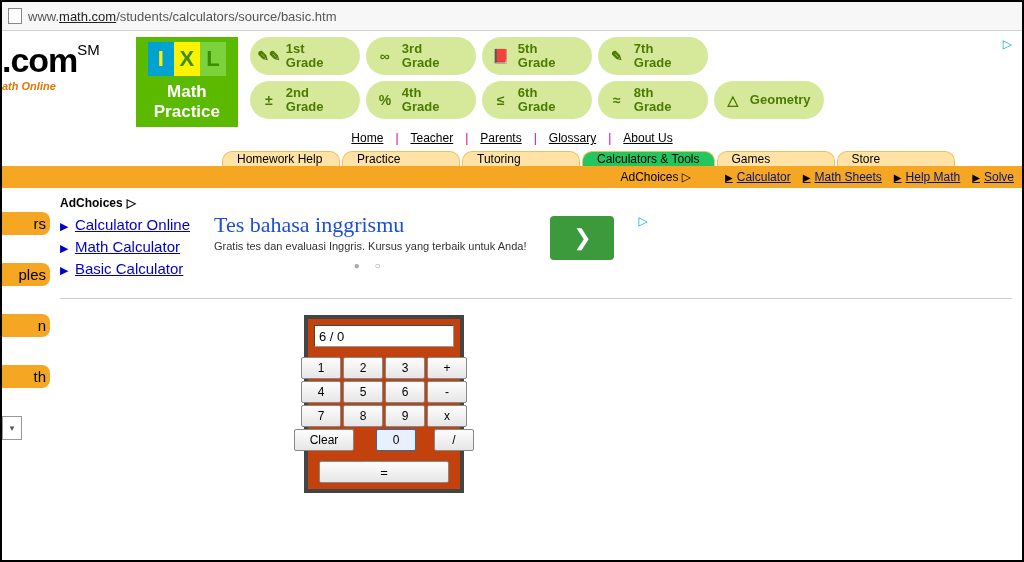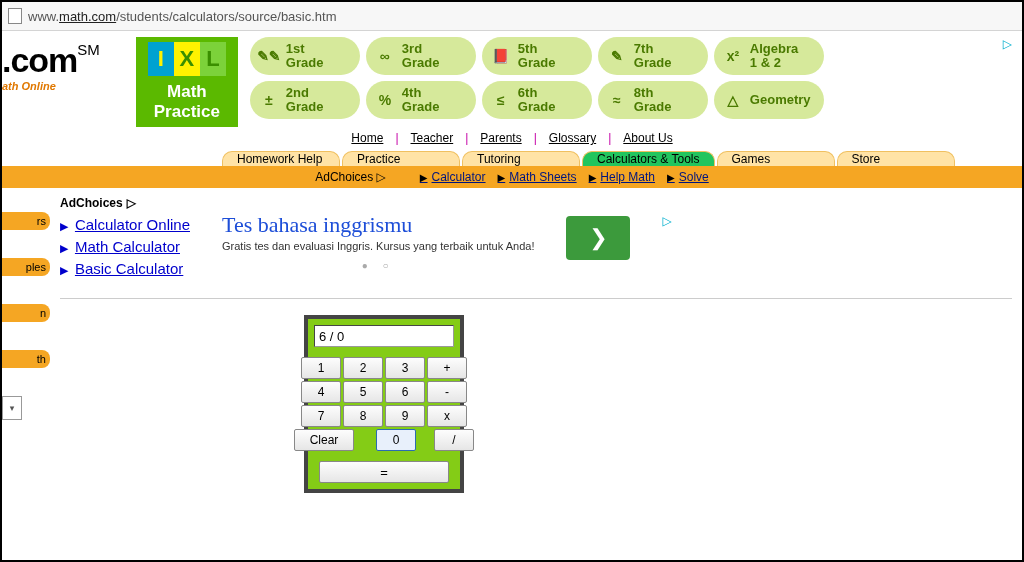--- a/index.html
+++ b/index.html
@@ -90,64 +90,64 @@
     border-bottom: none;
     text-align: left;
     min-width: 88px;
   }
   .tab.active { background: #22c55e; font-weight: normal; }
   .orange-bar {
     background: #f5a623;
     height: 22px;
     display: flex;
     align-items: center;
-    justify-content: center;
+    justify-content: flex-end;
     padding: 0 8px;
     font-size: 12px;
     gap: 14px;
   }
   .orange-bar .adch { color: #000; margin-right: 8px; }
   .orange-bar a { color: #00157f; text-decoration: underline; display: inline-flex; align-items: center; gap: 4px; }
   .orange-bar .play { color: #000; font-size: 10px; }
   .content { display: flex; flex: 1; overflow: hidden; }
   .left-col { width: 48px; padding-top: 24px; }
   .left-tab {
     background: #f5a623;
     border-top-right-radius: 8px;
     border-bottom-right-radius: 8px;
     margin-bottom: 28px;
-    font-size: 11px;
+    font-size: 15px;
     color: #000;
     padding: 3px 4px 3px 0;
     text-align: right;
   }
   .left-col .dropdown {
     width: 18px; height: 22px; border: 1px solid #999; margin-left: 0; margin-top: 14px; background: #fff; display: flex; align-items: center; justify-content: center; font-size: 9px; color: #555;
   }
   .main-col { flex: 1; padding: 8px 10px 0 10px; }
   .adch-small { font-size: 12px; font-weight: bold; display: flex; align-items: center; gap: 4px; }
   .blue-links a { color: #0000cc; text-decoration: underline; font-size: 15px; }
   .blue-links .play { color: #0000cc; font-size: 11px; margin-right: 2px; }
   .blue-links div { margin: 4px 0; }
-  .ad-block { display: flex; gap: 32px; align-items: flex-start; margin-top: 2px; }
+  .ad-block { display: flex; gap: 24px; align-items: flex-start; margin-top: 2px; }
   .ad-text { flex: 0 0 auto; }
   .ad-title { font-family: Georgia, 'Times New Roman', serif; color: #1d4ed8; font-size: 22px; }
   .ad-sub { font-size: 11px; color: #333; margin-top: 2px; }
   .ad-dots { text-align: center; margin-top: 8px; color: #aaa; font-size: 10px; letter-spacing: 6px; }
   .ad-btn {
     width: 64px; height: 44px; background: #3c9a3c; border-radius: 4px; display: flex; align-items: center; justify-content: center; color: #fff; font-size: 22px; margin-top: 4px; cursor: pointer;
   }
   .ad-corner-tri { color: #00aecd; font-size: 12px; margin-top: 2px; }
   hr.sep { border: none; border-top: 1px solid #ccc; margin: 16px 0; }
   .calc-wrap { margin-left: 244px; }
   .calc {
     border: 4px solid #444;
     width: 160px;
     padding: 6px;
-    background: #84cc16;
+    background: #c2410c;
     box-sizing: border-box;
   }
   .calc-display {
     width: 100%;
     height: 22px;
     border: 1px inset #999;
     font-size: 13px;
     padding: 2px 4px;
     box-sizing: border-box;
     margin-bottom: 10px;
@@ -214,24 +214,20 @@
               <span class="gicon">∞</span>
               <span class="glabel">3rd<br>Grade</span>
             </div>
             <div class="grade-pill">
               <span class="gicon">📕</span>
               <span class="glabel">5th<br>Grade</span>
             </div>
             <div class="grade-pill">
               <span class="gicon">✎</span>
               <span class="glabel">7th<br>Grade</span>
-            </div>
-            <div class="grade-pill">
-              <span class="gicon">x²</span>
-              <span class="glabel">Algebra<br>1 &amp; 2</span>
             </div>
           </div>
         <div class="grades-row" id="grades-row2">
             <div class="grade-pill">
               <span class="gicon">±</span>
               <span class="glabel">2nd<br>Grade</span>
             </div>
             <div class="grade-pill">
               <span class="gicon">%</span>
               <span class="glabel">4th<br>Grade</span>

